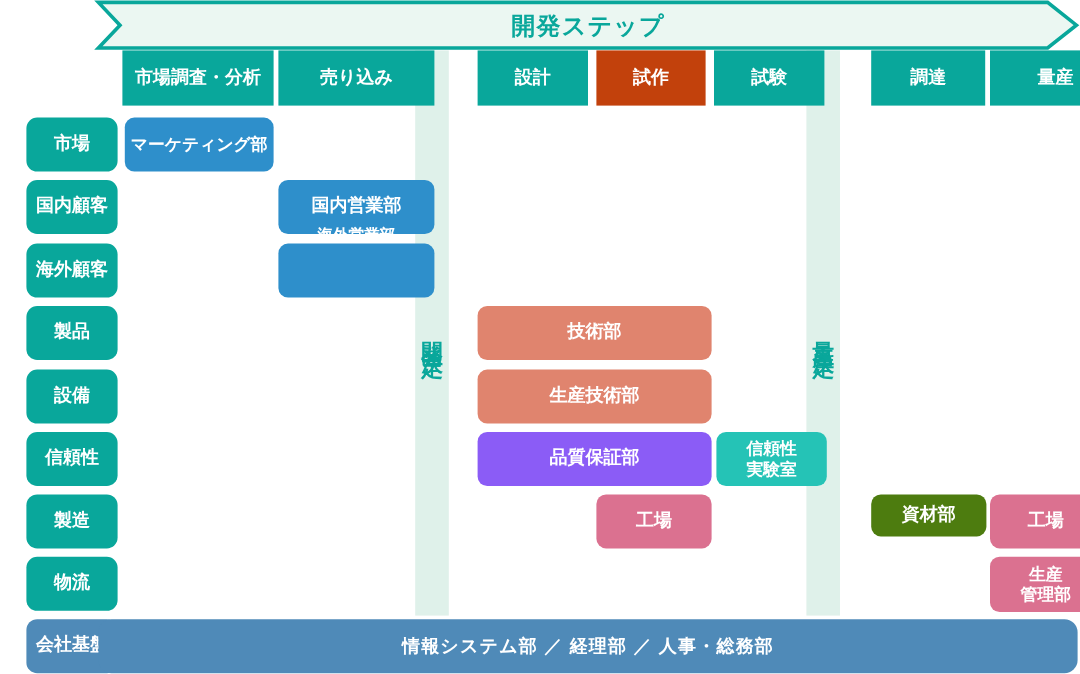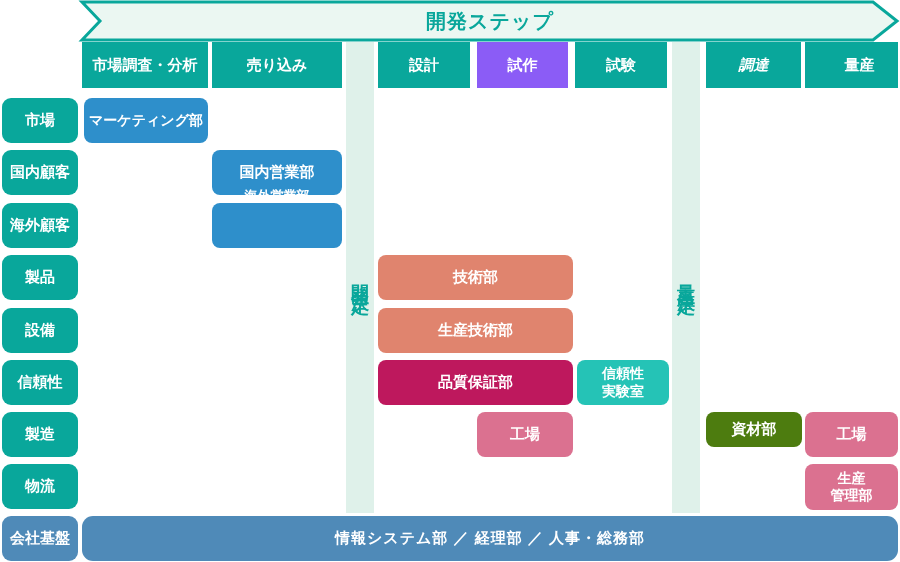--- a/index.html
+++ b/index.html
@@ -3,21 +3,21 @@
 <meta charset="utf-8">
 <style>
   html,body{margin:0;padding:0;background:#ffffff;}
   #stage{
     position:relative;width:900px;height:562px;background:#ffffff;overflow:hidden;
     font-family:"Liberation Sans","DejaVu Sans",sans-serif;font-weight:bold;
   }
   .box{
     position:absolute;box-sizing:border-box;display:flex;flex-direction:column;
     align-items:center;justify-content:center;color:#ffffff;text-align:center;
-    line-height:1.22;white-space:nowrap;
+    line-height:1.22;white-space:nowrap;margin-left:20px;
   }
   .hdr{border-radius:0;}
   .lane{border-radius:9px;}
   .dept{border-radius:8px;}
   #banner-shape{position:absolute;left:0;top:0;}
   #banner-title{
     position:absolute;left:82px;top:2px;width:816px;height:38px;
     display:flex;align-items:center;justify-content:center;
     font-size:20px;letter-spacing:1px;
   }
@@ -49,23 +49,23 @@
     <span class="gate-label">開発決定</span>
   </div>
   <div class="gate" id="gate-1" style="left: 672px; background: rgb(223, 241, 234); color: rgb(9, 167, 155);">
     <span class="gate-label">量産決定</span>
   </div>
 
   <div id="headers">
       <div class="box hdr" style="left: 82px; top: 42px; width: 126px; height: 46px; background: rgb(9, 167, 155); font-size: 15px;">市場調査・分析</div>
       <div class="box hdr" style="left: 212px; top: 42px; width: 130px; height: 46px; background: rgb(9, 167, 155); font-size: 15px;">売り込み</div>
       <div class="box hdr" style="left: 378px; top: 42px; width: 92px; height: 46px; background: rgb(9, 167, 155); font-size: 15px;">設計</div>
-      <div class="box hdr" style="left: 477px; top: 42px; width: 91px; height: 46px; background: #8b5cf6; font-size: 15px;">試作</div>
+      <div class="box hdr" style="left: 477px; top: 42px; width: 91px; height: 46px; background: #c2410c; font-size: 15px;">試作</div>
       <div class="box hdr" style="left: 575px; top: 42px; width: 92px; height: 46px; background: rgb(9, 167, 155); font-size: 15px;">試験</div>
-      <div class="box hdr" style="left: 706px; top: 42px; width: 95px; height: 46px; background: rgb(9, 167, 155); font-size: 15px; font-style: italic;">調達</div>
+      <div class="box hdr" style="left: 706px; top: 42px; width: 95px; height: 46px; background: rgb(9, 167, 155); font-size: 15px;">調達</div>
       <div class="box hdr" style="left: 805px; top: 42px; width: 93px; height: 46px; background: rgb(9, 167, 155); font-size: 15px; padding-left: 16px;">量産</div>
     </div>
   <div id="lanes">
       <div class="box lane" style="left: 2px; top: 98px; width: 76px; height: 45px; background: rgb(9, 167, 155); font-size: 15px;">市場</div>
       <div class="box lane" style="left: 2px; top: 150px; width: 76px; height: 45px; background: rgb(9, 167, 155); font-size: 15px;">国内顧客</div>
       <div class="box lane" style="left: 2px; top: 203px; width: 76px; height: 45px; background: rgb(9, 167, 155); font-size: 15px;">海外顧客</div>
       <div class="box lane" style="left: 2px; top: 255px; width: 76px; height: 45px; background: rgb(9, 167, 155); font-size: 15px;">製品</div>
       <div class="box lane" style="left: 2px; top: 308px; width: 76px; height: 45px; background: rgb(9, 167, 155); font-size: 15px;">設備</div>
       <div class="box lane" style="left: 2px; top: 360px; width: 76px; height: 45px; background: rgb(9, 167, 155); font-size: 15px;">信頼性</div>
       <div class="box lane" style="left: 2px; top: 412px; width: 76px; height: 45px; background: rgb(9, 167, 155); font-size: 15px;">製造</div>
@@ -82,21 +82,21 @@
       <div class="box dept" style="left: 212px; top: 203px; width: 130px; height: 45px; background: rgb(46, 143, 203); font-size: 13px; gap: 44px;">
         <div>海外営業部</div>
         <div>海外営業推進部</div>
       </div>
       <div class="box dept" style="left: 378px; top: 255px; width: 195px; height: 45px; background: rgb(224, 132, 110); font-size: 15px;">
         <div>技術部</div>
       </div>
       <div class="box dept" style="left: 378px; top: 308px; width: 195px; height: 45px; background: rgb(224, 132, 110); font-size: 15px;">
         <div>生産技術部</div>
       </div>
-      <div class="box dept" style="left: 378px; top: 360px; width: 195px; height: 45px; background: #be185d; font-size: 15px; align-items: center;">
+      <div class="box dept" style="left: 378px; top: 360px; width: 195px; height: 45px; background: #8b5cf6; font-size: 15px; align-items: center;">
         <div>品質保証部</div>
       </div>
       <div class="box dept" style="left: 577px; top: 360px; width: 92px; height: 45px; background: rgb(37, 195, 182); font-size: 14px;">
         <div>信頼性</div>
         <div>実験室</div>
       </div>
       <div class="box dept" style="left: 477px; top: 412px; width: 96px; height: 45px; background: rgb(219, 113, 144); font-size: 15px;">
         <div>工場</div>
       </div>
       <div class="box dept" style="left: 706px; top: 412px; width: 96px; height: 35px; background: #4d7c0f; font-size: 15px;">

